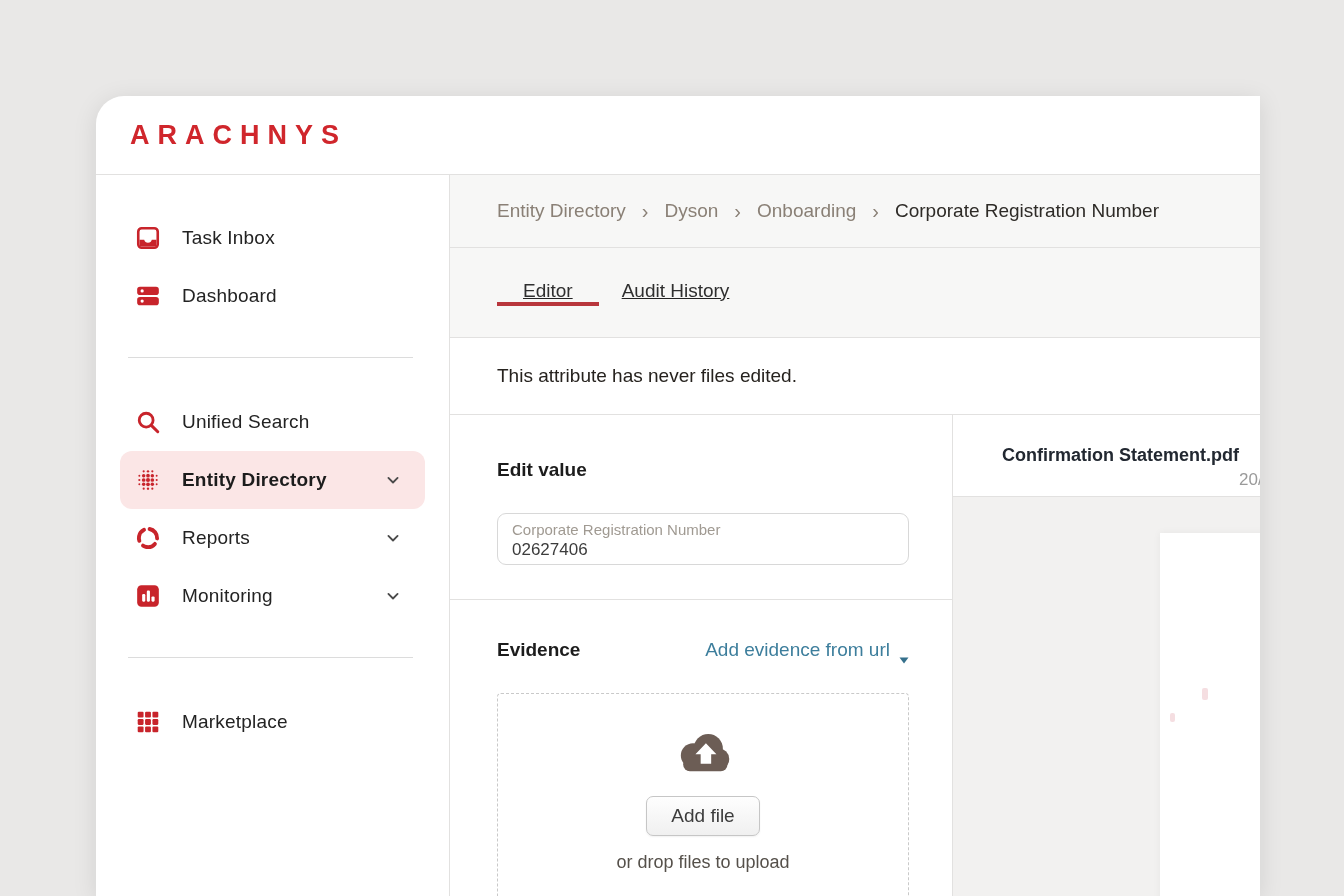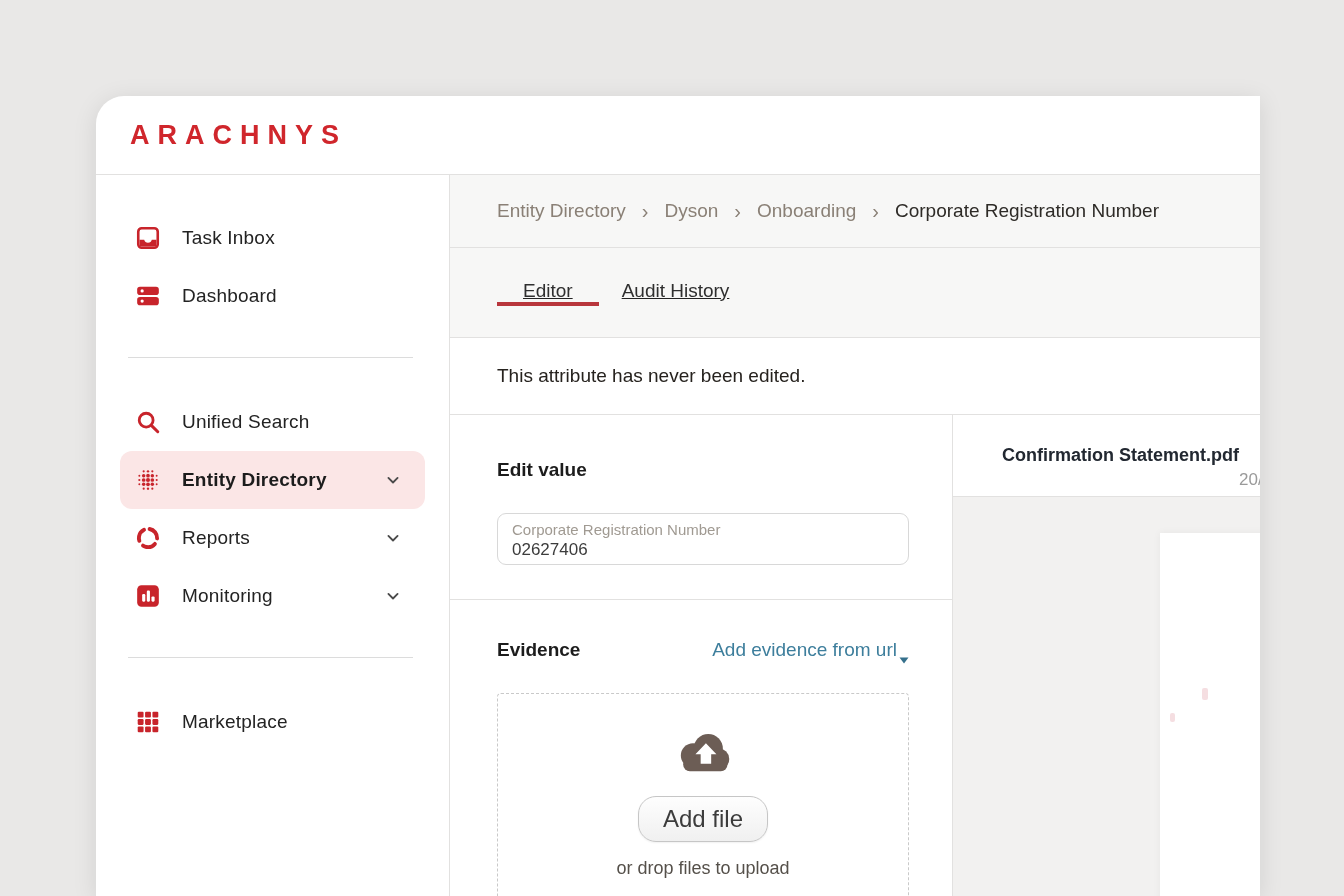--- a/index.html
+++ b/index.html
@@ -67,28 +67,28 @@
   .edit-section { padding:42px 43px 0 47px; height:185px; flex:0 0 185px;
     border-bottom:1px solid var(--border-gray,#e2e1e0); }
   .section-heading { font-size:19px; font-weight:700; color:#1c1c1c; line-height:26px; }
   .value-input { margin-top:30px; width:100%; height:52px; border:1px solid #d8d8d8;
     border-radius:9px; background:#fff; padding:7px 14px 0 14px; cursor:text; }
   .value-input .float-label { font-size:15px; color:#a09a92; line-height:18px; }
   .value-input .value-text { font-size:17px; color:#3c3c3c; line-height:21px; }
 
   .evidence-section { padding:37px 43px 0 47px; flex:1; }
   .evidence-head { display:flex; align-items:center;text-align:center; }
-  .link-teal { margin-left:auto; display:flex; align-items:center; gap:2px;
+  .link-teal { margin-left:auto; display:flex; align-items:center; gap:9px;
     color:var(--link-teal,#3d7e9c); font-size:19px; cursor:pointer; }
   .caret { width:10px; height:7px; display:inline-block; }
   .dropzone { margin-top:30px; height:290px; border:1px dashed #c9c9c9; border-radius:4px;
     display:flex; flex-direction:column; align-items:center; cursor:pointer; }
   .cloud { margin-top:38px; width:56px; height:40px; color:var(--cloud-brown,#6c5d55); }
-  .add-file-btn { margin-top:24px; font-size:24px; color:#3c3c3c; padding:8px 24px;
-    background:linear-gradient(#fefefe,#f0f0f0); border:1px solid #c6c6c6; border-radius:18px;
+  .add-file-btn { margin-top:24px; font-size:19px; color:#3c3c3c; padding:8px 24px;
+    background:linear-gradient(#fefefe,#f0f0f0); border:1px solid #c6c6c6; border-radius:7px;
     box-shadow:0 1px 2px rgba(0,0,0,.06); cursor:pointer; font-family:inherit; }
   .drop-hint { margin-top:16px; font-size:18px; color:#55504a; }
 
   
   .preview-col { flex:1; display:flex; flex-direction:column; min-width:0; background:#fff; }
   .preview-header { height:82px; flex:0 0 82px; background:#fff;
     border-bottom:1px solid var(--border-gray,#e2e1e0);
     display:flex; align-items:center; padding:0 2px 0 49px; white-space:nowrap; overflow:hidden; }
   .pdf-title { font-size:18px; font-weight:700; color:#222831; }
   .pdf-date { margin-left:auto; font-size:17px; color:#9a9a9a;margin-top:48px; }
@@ -242,21 +242,21 @@
         <span class="crumb">Onboarding</span>
         <span class="crumb-sep">›</span>
         <span class="crumb-current">Corporate Registration Number</span>
       </div>
 
       <div class="tab-band">
         <div class="tab active">Editor</div>
         <div class="tab inactive">Audit History</div>
       </div>
 
-      <div class="message-band">This attribute has never been edited.</div>
+      <div class="message-band">This attribute has never files edited.</div>
 
       <div class="content-split">
 
         <div class="edit-col">
 
           <div class="edit-section">
             <div class="section-heading">Edit value</div>
             <div class="value-input">
               <div class="float-label">Corporate Registration Number</div>
               <div class="value-text">02627406</div>

